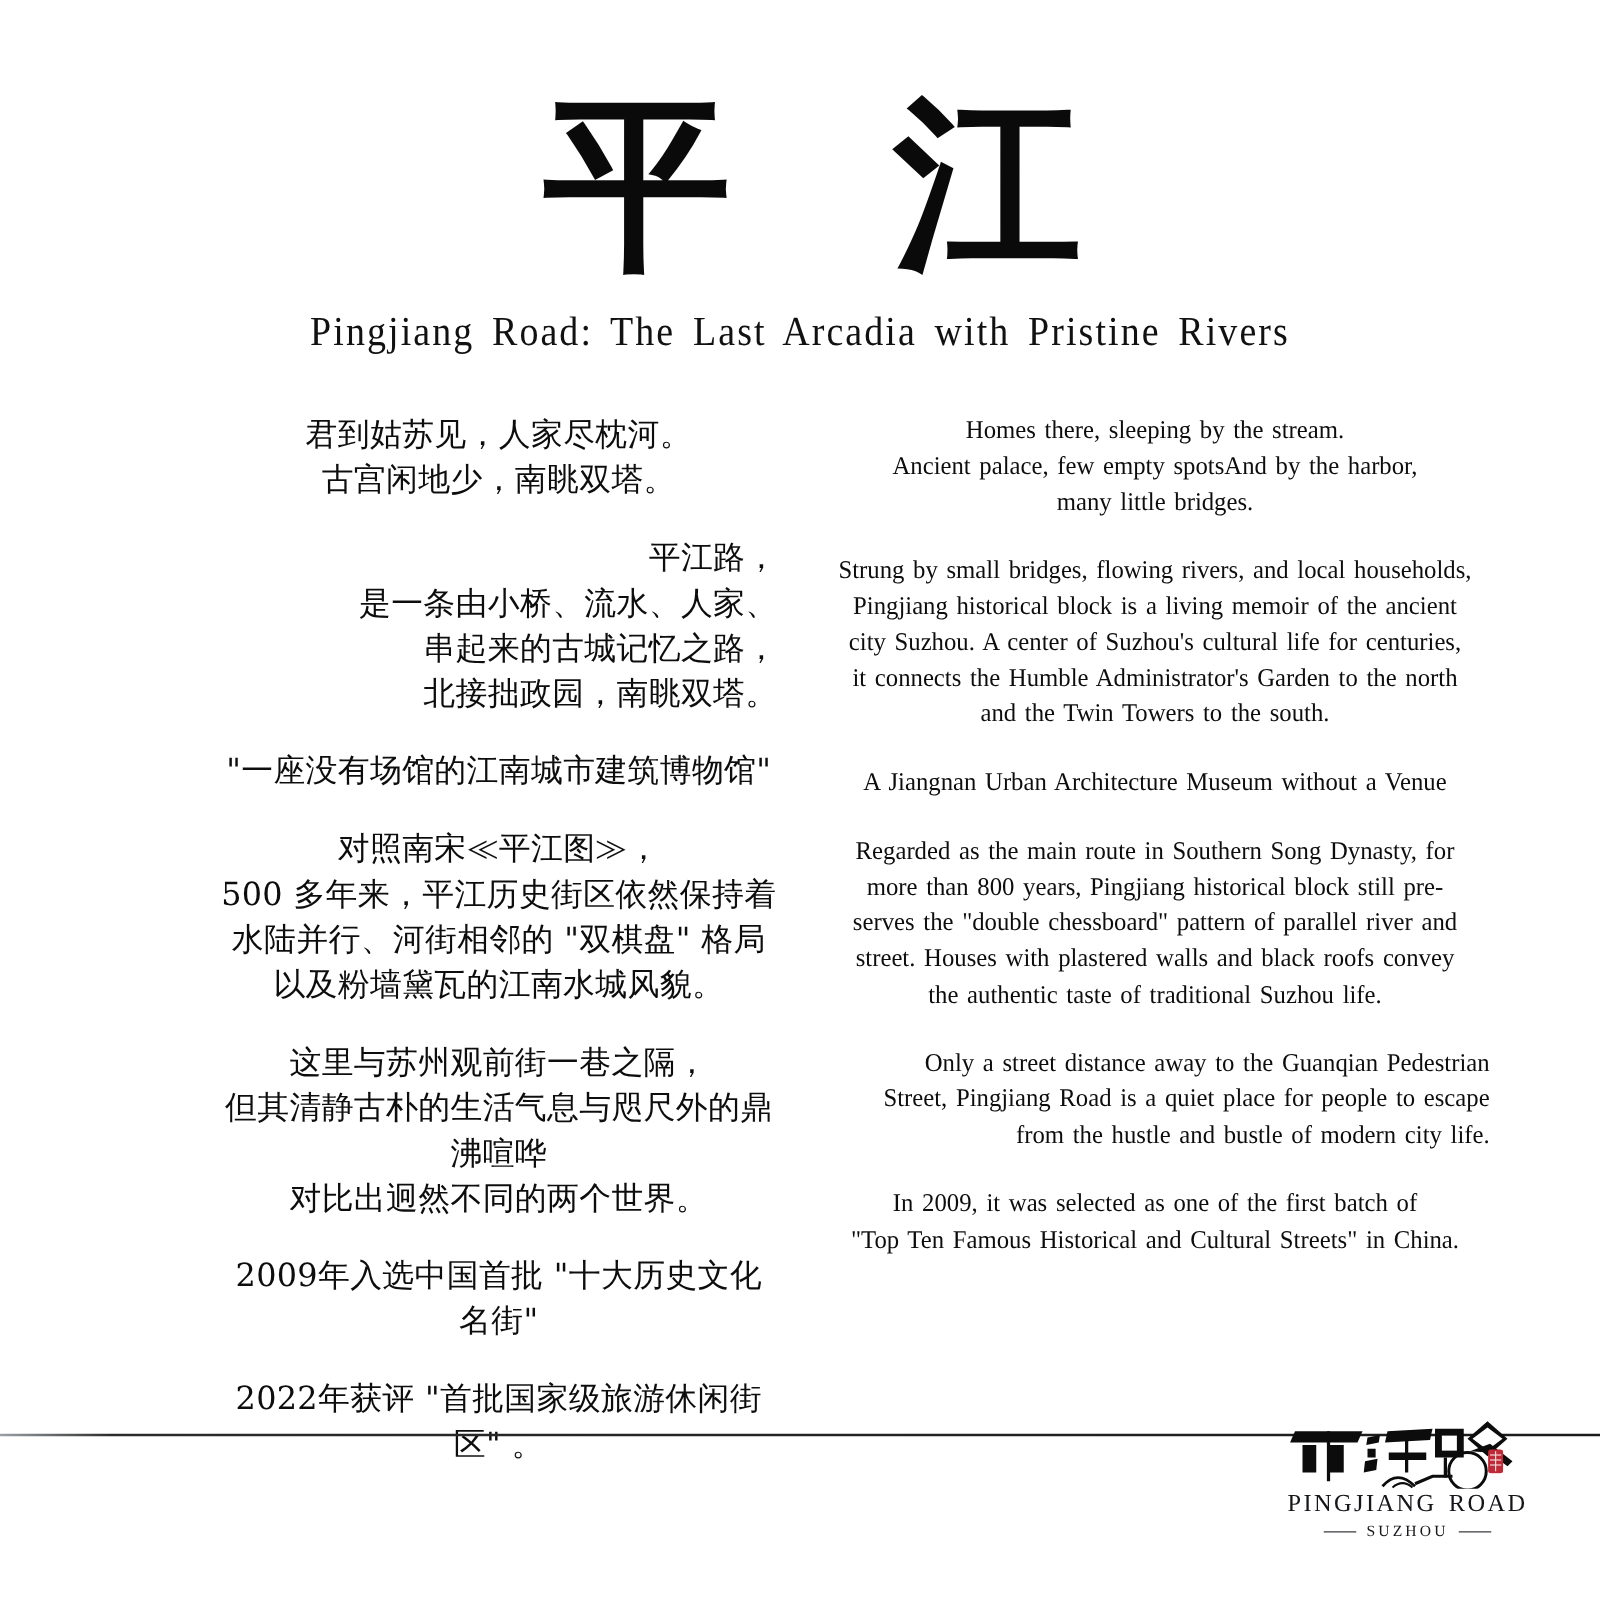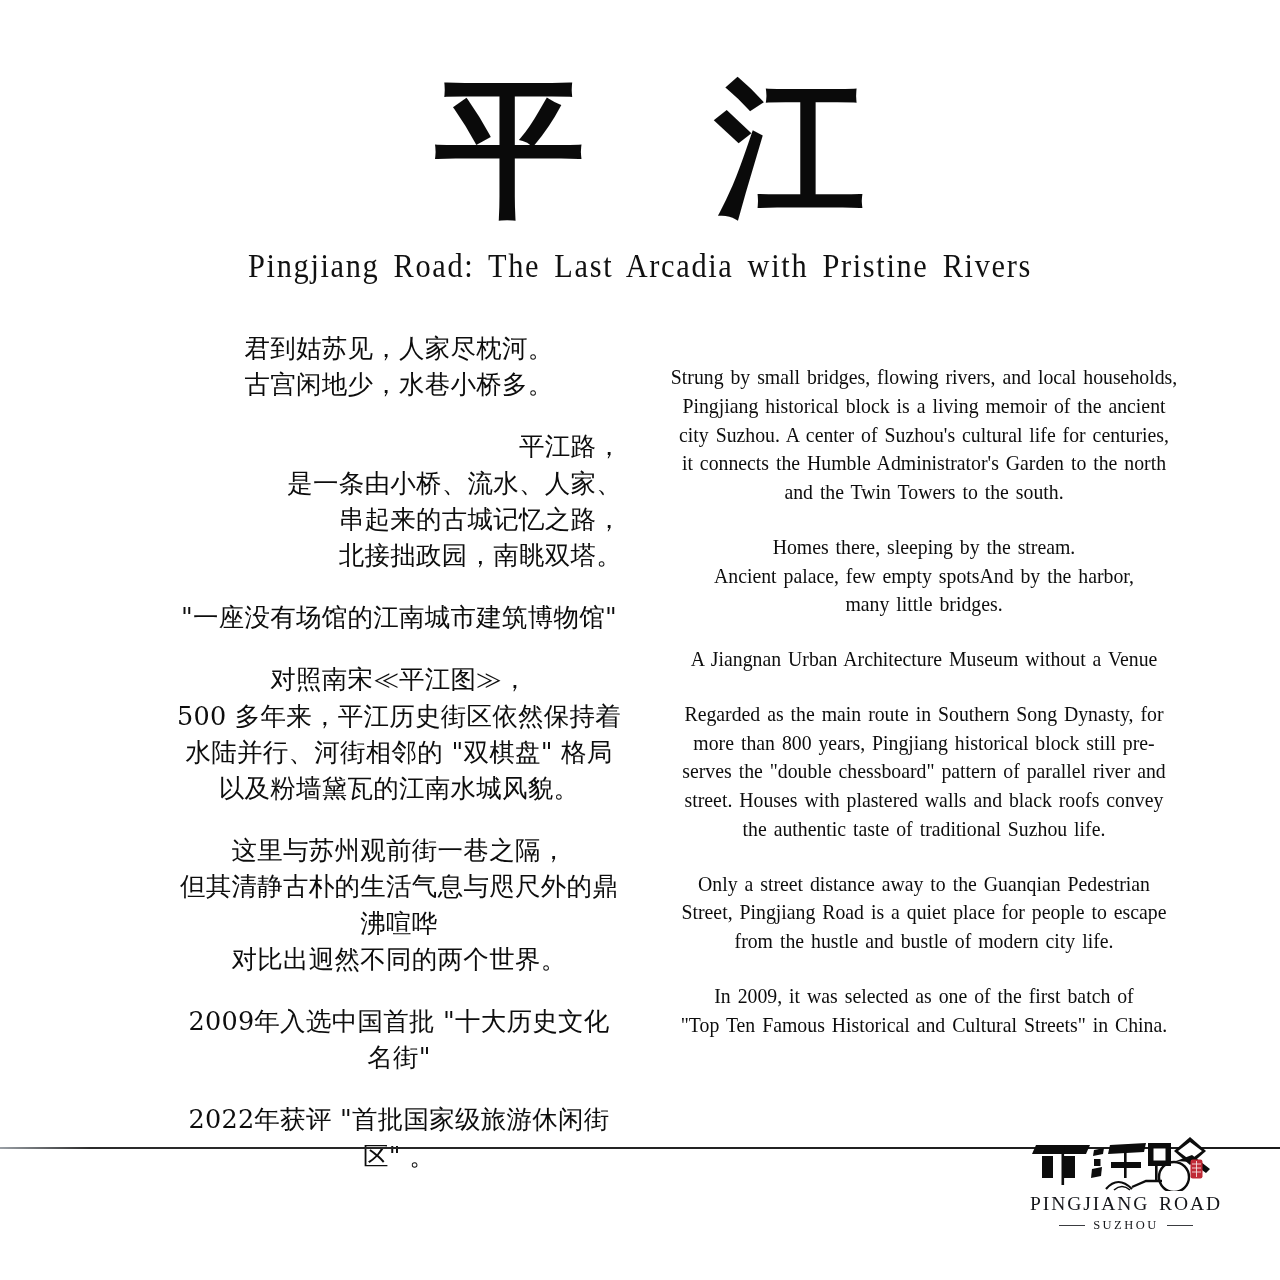--- a/index.html
+++ b/index.html
@@ -108,21 +108,21 @@
   .gap-museum { margin-top: 36px; }
   .gap-song   { margin-top: 26px; }
   .gap-quiet  { margin-top: 30px; }
   .gap-2009   { margin-top: 36px; }
   .gap-2022   { margin-top: 38px; }
 
   .en-gap-poem   { margin-top: 0px; }
   .en-gap-intro  { margin-top: 33px; }
   .en-gap-museum { margin-top: 26px; }
   .en-gap-song   { margin-top: 22px; }
-  .en-gap-quiet  { margin-top: 22px; }
+  .en-gap-quiet  { margin-top: 22px; text-align: right; }
   .en-gap-2009   { margin-top: 27px; }
   .en-gap-2022   { margin-top: 29px; }
 
   
   .footer-rule {
     position: absolute;
     left: 0;
     top: 1147px;
     width: 1280px;
     height: 1.6px;
@@ -199,21 +199,21 @@
   <div class="masthead">
     <div class="brand-cn">平 江</div>
     <div class="brand-en">Pingjiang Road: The Last Arcadia with Pristine Rivers</div>
   </div>
 
   <div class="columns">
 
     <div class="col col-cn">
       <div class="blk gap-poem">
         <div class="cn-text">君到姑苏见，人家尽枕河。
-古宫闲地少，水巷小桥多。</div>
+古宫闲地少，南眺双塔。</div>
       </div>
       <div class="blk gap-intro">
         <div class="cn-text">平江路，
 是一条由小桥、流水、人家、
 串起来的古城记忆之路，
 北接拙政园，南眺双塔。</div>
       </div>
       <div class="blk gap-museum">
         <div class="cn-text">"一座没有场馆的江南城市建筑博物馆"</div>
       </div>
@@ -230,31 +230,31 @@
       </div>
       <div class="blk gap-2009">
         <div class="cn-text">2009年入选中国首批 "十大历史文化名街"</div>
       </div>
       <div class="blk gap-2022">
         <div class="cn-text">2022年获评 "首批国家级旅游休闲街区" 。</div>
       </div>
     </div>
 
     <div class="col col-en">
+      <div class="blk en-gap-poem">
+        <div class="en-text">Homes there, sleeping by the stream.
+Ancient palace, few empty spotsAnd by the harbor,
+many little bridges.</div>
+      </div>
       <div class="blk en-gap-intro">
         <div class="en-text">Strung by small bridges, flowing rivers, and local households,
 Pingjiang historical block is a living memoir of the ancient
 city Suzhou. A center of Suzhou's cultural life for centuries,
 it connects the Humble Administrator's Garden to the north
 and the Twin Towers to the south.</div>
-      </div>
-      <div class="blk en-gap-poem">
-        <div class="en-text">Homes there, sleeping by the stream.
-Ancient palace, few empty spotsAnd by the harbor,
-many little bridges.</div>
       </div>
       <div class="blk en-gap-museum">
         <div class="en-text">A Jiangnan Urban Architecture Museum without a Venue</div>
       </div>
       <div class="blk en-gap-song">
         <div class="en-text">Regarded as the main route in Southern Song Dynasty, for
 more than 800 years, Pingjiang historical block still pre-
 serves the "double chessboard" pattern of parallel river and
 street. Houses with plastered walls and black roofs convey
 the authentic taste of traditional Suzhou life.</div>

